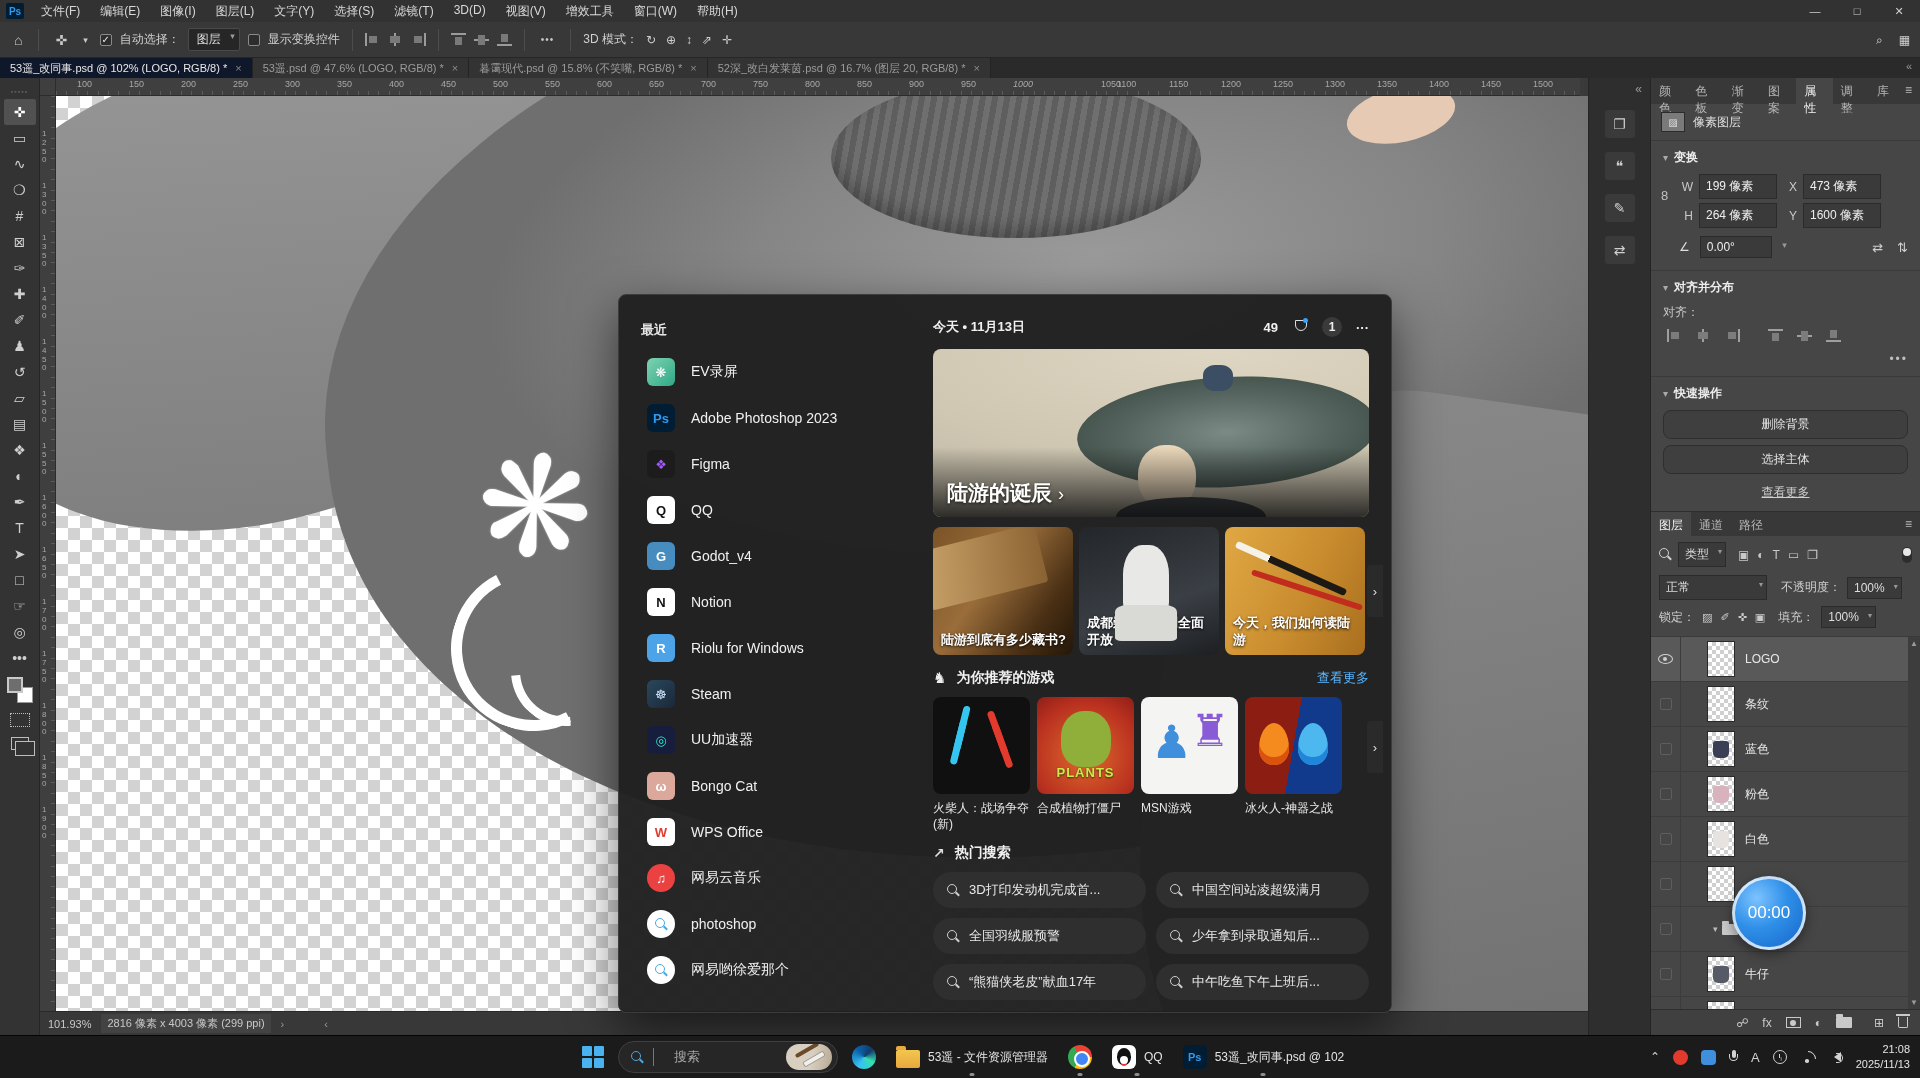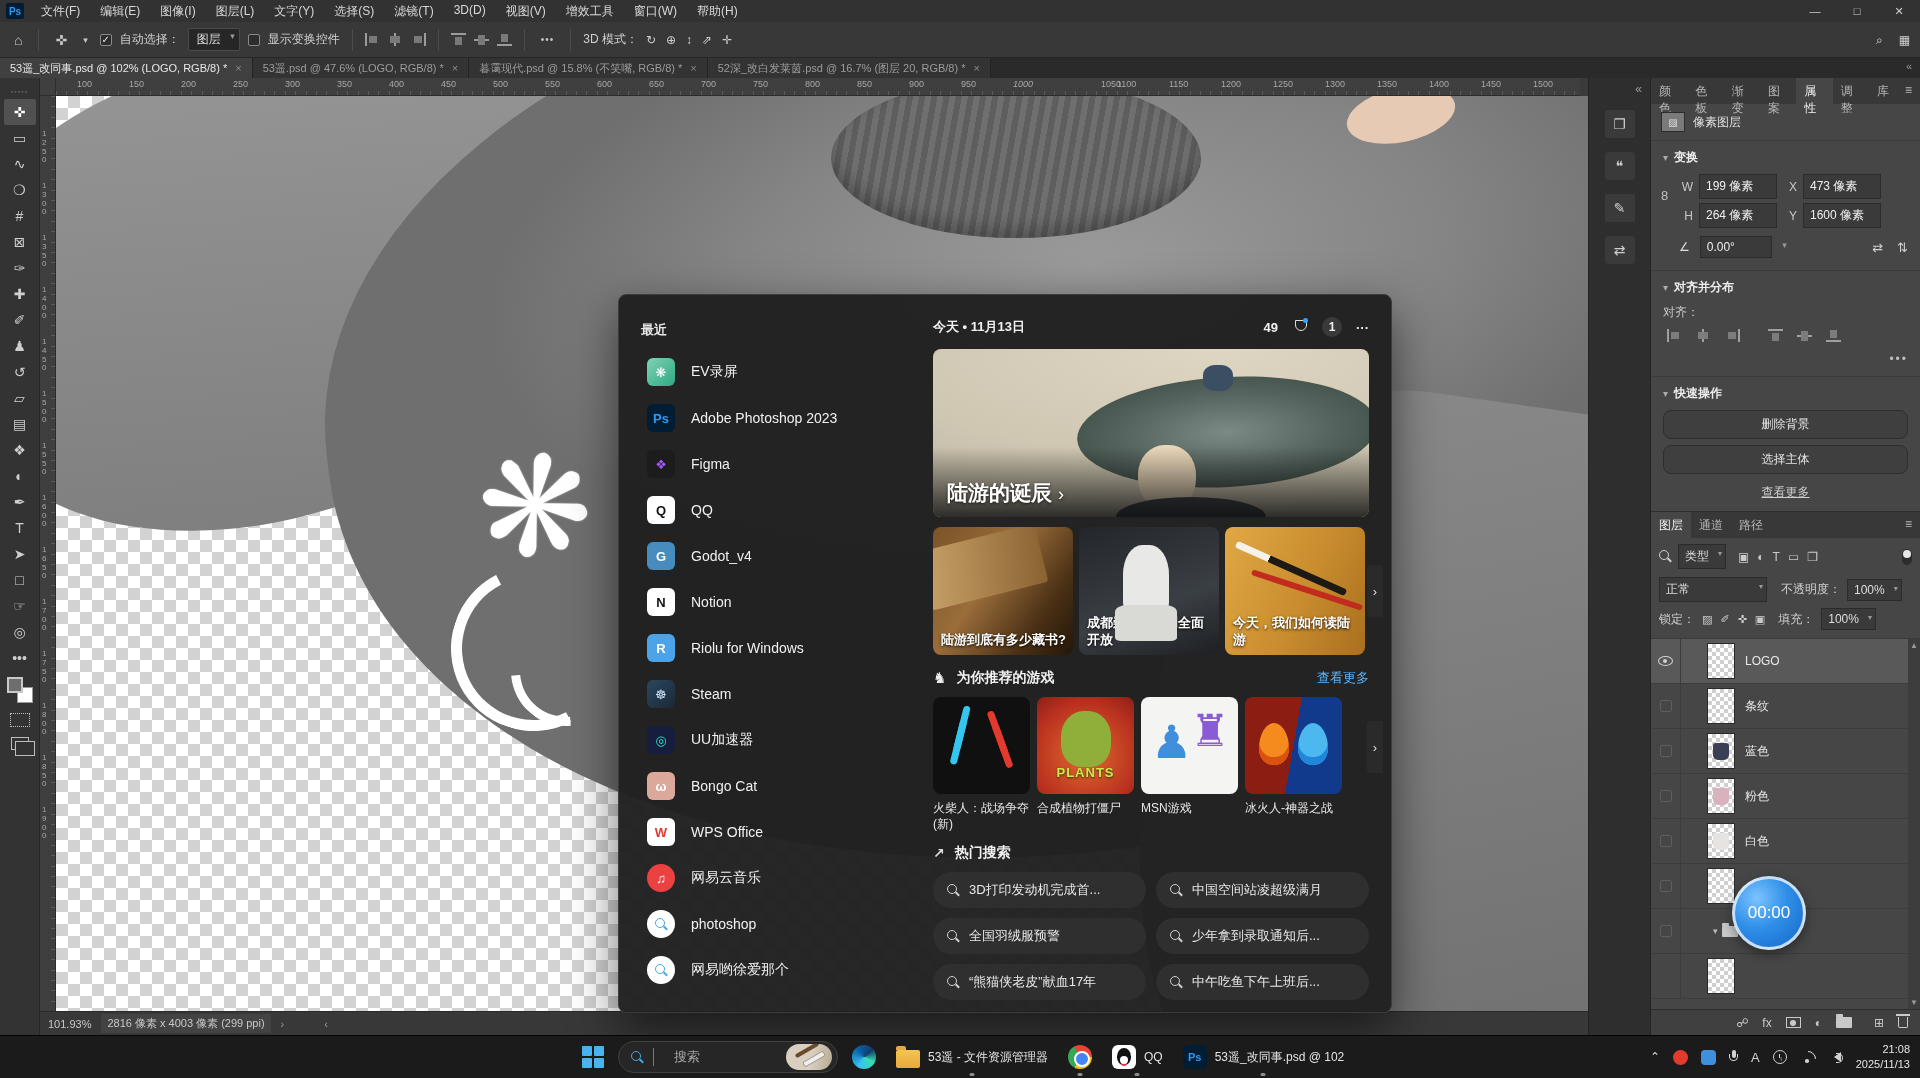--- a/index.html
+++ b/index.html
@@ -30,21 +30,21 @@
   .al-l::before {left:0;top:0;width:2px;height:13px;} .al-l::after {left:4px;top:3px;width:8px;height:7px;background:#8f8f8f;}
   .al-c::before {left:6px;top:0;width:2px;height:13px;} .al-c::after {left:2px;top:3px;width:10px;height:7px;background:#8f8f8f;}
   .al-r::before {right:0;top:0;width:2px;height:13px;} .al-r::after {right:4px;top:3px;width:8px;height:7px;background:#8f8f8f;}
   .al-t::before {left:0;top:0;width:15px;height:2px;} .al-t::after {left:4px;top:4px;width:7px;height:8px;background:#8f8f8f;}
   .al-m::before {left:0;top:6px;width:15px;height:2px;} .al-m::after {left:4px;top:2px;width:7px;height:10px;background:#8f8f8f;}
   .al-b::before {left:0;bottom:0;width:15px;height:2px;} .al-b::after {left:4px;bottom:4px;width:7px;height:8px;background:#8f8f8f;}
 
   .tabbar { position:absolute; left:0; top:58px; width:1920px; height:20px; background:#2a2a2a; display:flex; z-index:9; }
   .doc-tab { display:flex; align-items:center; gap:8px; padding:0 10px; font-size:11px; color:#9b9b9b;
     background:#333333; border-right:1px solid #242424; max-width:330px; white-space:nowrap; }
-  .doc-tab.active { background:#404040; color:#e8e8e8;align-items:center; }
+  .doc-tab.active { background:#0f172a; color:#e8e8e8;align-items:center; }
   .doc-tab .x { color:#8a8a8a; font-size:11px; }
   .tabbar .collapse { margin-left:auto; color:#9a9a9a; font-size:11px; padding:2px 8px; }
 
   .toolstrip { position:absolute; left:0; top:78px; width:40px; height:957px; background:#333333;
     display:flex; flex-direction:column; align-items:center; padding-top:10px; gap:0; z-index:8; border-right:1px solid #262626; }
   .toolstrip .grip { color:#5c5c5c; font-size:7px; letter-spacing:1px; margin-bottom:4px; }
   .tool { width:32px; height:26px; display:flex; align-items:center; justify-content:center; color:#cfcfcf; font-size:14px; border-radius:2px; }
   .tool.sel { background:#515151; color:#fff; }
   .swatches { position:relative; width:26px; height:26px; margin-top:6px; }
   .swatches .fg { position:absolute; left:0; top:0; width:16px; height:16px; background:#6e6e6e; border:2px solid #c9c9c9; }
@@ -653,20 +653,29 @@
           </div>
           <div class="lrow grouprow">
             <div class="eyebox">
               <span class="novis"></span>
             </div>
             <span class="caret">▾</span>
             <span class="folderic"></span>
             <span class="lname">裤子</span>
           </div>
           <div class="lrow">
+            <div class="eyebox">
+              <span class="novis"></span>
+            </div>
+            <div class="lthumb">
+              <div class="blob" style="background: rgb(85, 90, 102);"></div>
+            </div>
+            <span class="lname">牛仔</span>
+          </div>
+          <div class="lrow">
             <div class="eyebox"></div>
             <div class="lthumb"></div>
           </div>
           <div class="lscroll">
             <span>▲</span>
             <span>▼</span>
           </div>
       </div>
       <div class="lbottom" id="layerbottom">
           <span>☍</span>

